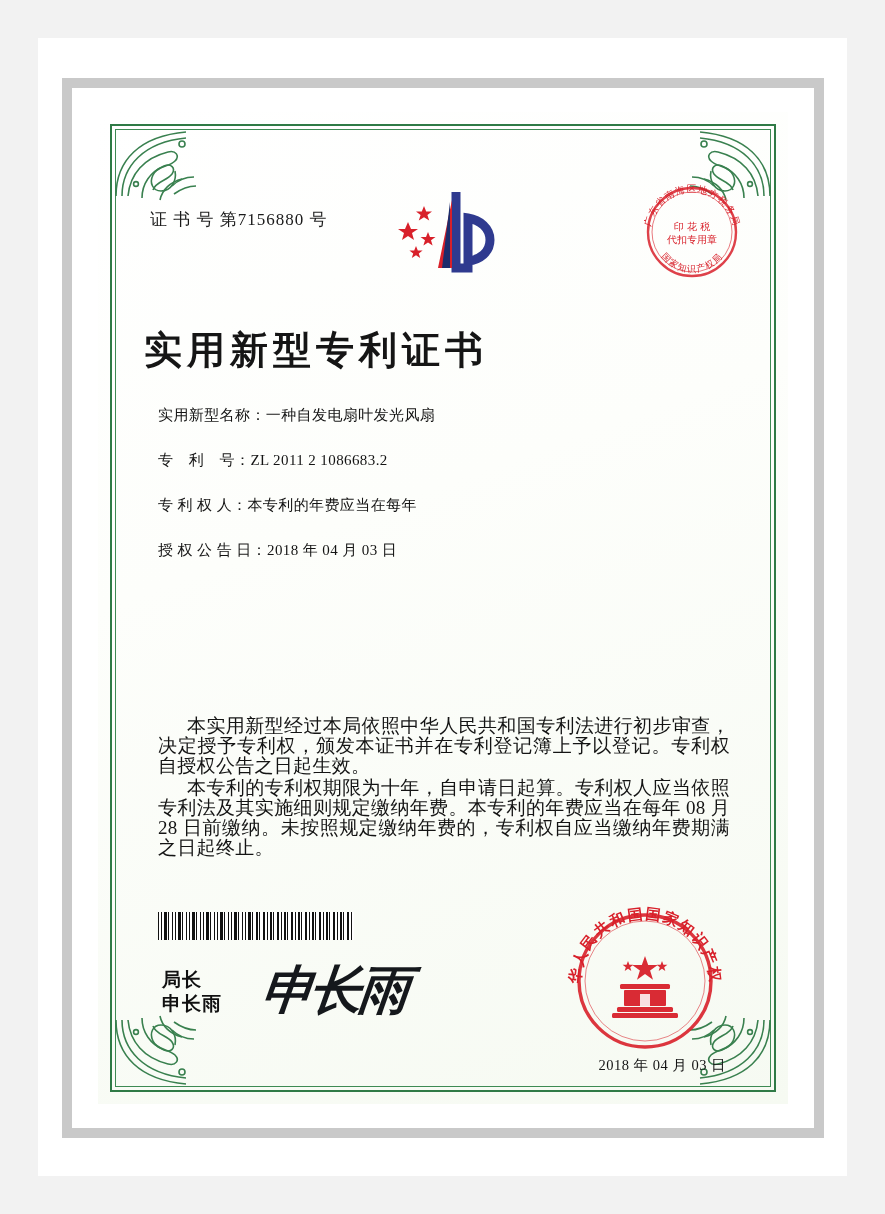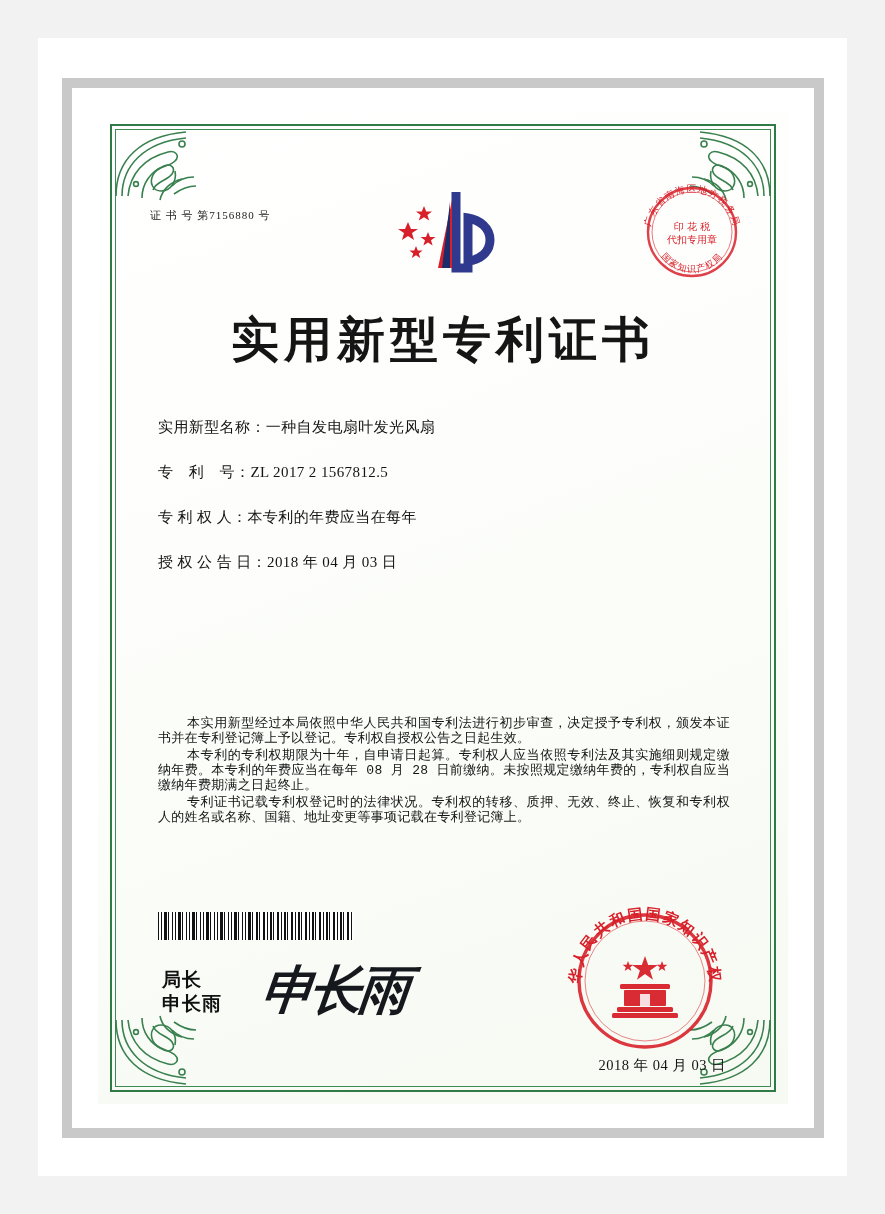--- a/index.html
+++ b/index.html
@@ -76,21 +76,21 @@
   .content {
     position: absolute;
     left: 46px; top: 44px;
     width: 598px;
     height: 904px;
   }
 
   .cert-number {
     position: absolute;
     left: 6px; top: 52px;
-    font-size: 11px;
+    font-size: 17px;
     letter-spacing: 1px;
     color: #1a1a1a;
     white-space: nowrap;
   }
 
   
   .logo {
     position: absolute;
     left: 250px; top: 28px;
     width: 120px; height: 92px;
@@ -100,57 +100,55 @@
   
   .seal-top {
     position: absolute;
     right: -6px; top: 20px;
     width: 112px; height: 112px;
   }
   .seal-top svg { display: block; }
 
   .title {
     position: absolute;
-    left: 0; top: 152px;
+    left: 0; top: 169px;
     width: 598px;
-    text-align: center;
     font-family: "DejaVu Serif", "Liberation Serif", serif;
     font-weight: bold;
-    font-size: 48px;
+    font-size: 38px;
     letter-spacing: 5px;
     color: #151515;
   }
 
   .fields {
     position: absolute;
-    left: 14px; top: 262px;
+    left: 14px; top: 250px;
     width: 580px;
   }
   .field-row {
     font-size: 15px;
     color: #141414;
     margin-bottom: 26px;
     white-space: nowrap;
     letter-spacing: .4px;
   }
   .field-label {
     display: inline-block;
   }
   .field-value { display: inline; }
 
   .paragraphs {
     position: absolute;
     left: 14px; top: 560px;
     width: 572px;
-    font-size: 13px;
-    line-height: 15px;
+    font-size: 19px;
+    line-height: 20px;
     color: #141414;
     text-align: justify;
     letter-spacing: .3px;
-    font-family: Liberation Mono, monospace;
   }
   .paragraphs p {
     margin: 0 0 2px 0;
     text-indent: 29px;
   }
 
   
   .barcode {
     position: absolute;
     left: 14px; top: 756px;
@@ -313,34 +311,33 @@
         </svg>
       </div>
 
       <div class="title">实用新型专利证书</div>
 
       <div class="fields">
         <div class="field-row">
           <span class="field-label">实用新型名称：</span><span class="field-value">一种自发电扇叶发光风扇</span>
         </div>
         <div class="field-row">
-          <span class="field-label">专　利　号：</span><span class="field-value">ZL 2017 2 1567812.5</span>
+          <span class="field-label">专　利　号：</span><span class="field-value">ZL 2011 2 1086683.2</span>
         </div>
         <div class="field-row">
           <span class="field-label">专 利 权 人：</span><span class="field-value">本专利的年费应当在每年</span>
         </div>
         <div class="field-row">
           <span class="field-label">授 权 公 告 日：</span><span class="field-value">2018 年 04 月 03 日</span>
         </div>
       </div>
 
       <div class="paragraphs">
         <p>本实用新型经过本局依照中华人民共和国专利法进行初步审查，决定授予专利权，颁发本证书并在专利登记簿上予以登记。专利权自授权公告之日起生效。</p>
         <p>本专利的专利权期限为十年，自申请日起算。专利权人应当依照专利法及其实施细则规定缴纳年费。本专利的年费应当在每年 08 月 28 日前缴纳。未按照规定缴纳年费的，专利权自应当缴纳年费期满之日起终止。</p>
-        <p>专利证书记载专利权登记时的法律状况。专利权的转移、质押、无效、终止、恢复和专利权人的姓名或名称、国籍、地址变更等事项记载在专利登记簿上。</p>
       </div>
 
       <div class="barcode"></div>
 
       <div class="sig-label">
         <div>局长</div>
         <div>申长雨</div>
       </div>
 
       <div class="sig-script">申长雨</div>

